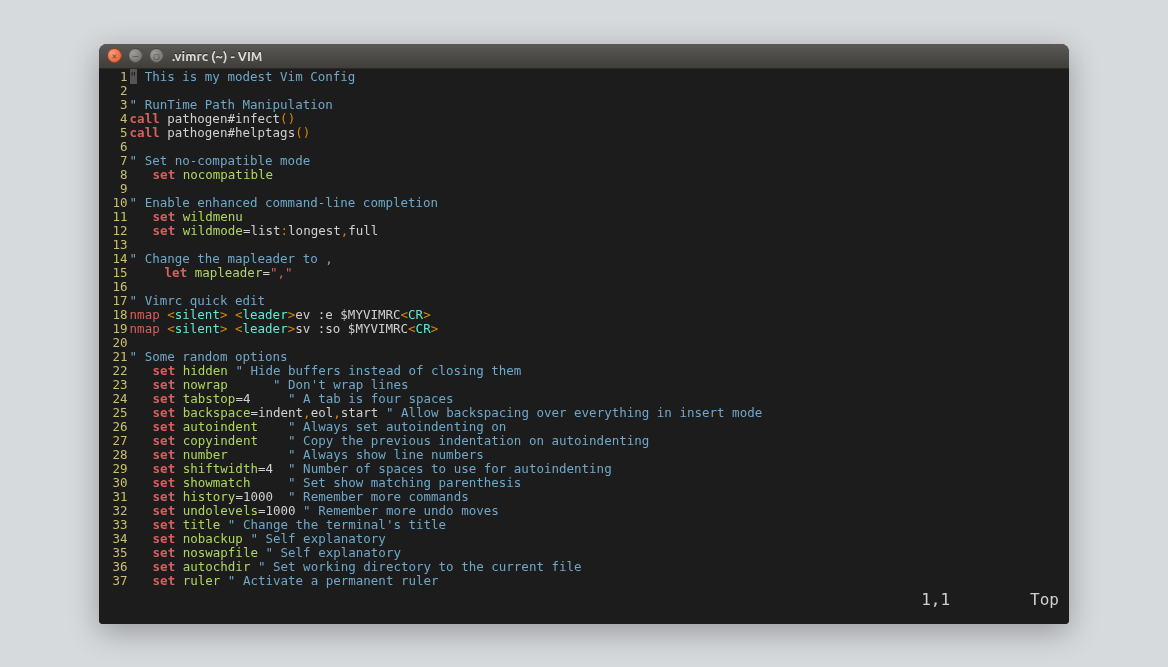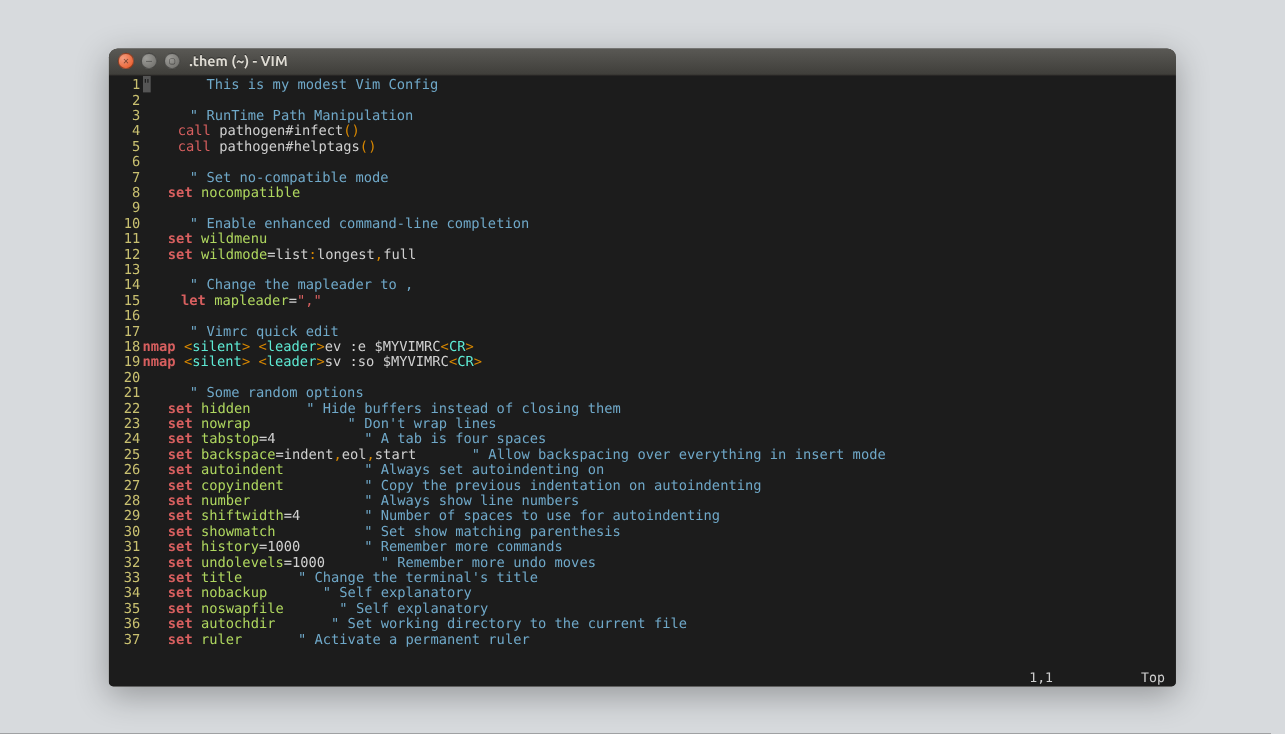--- a/index.html
+++ b/index.html
@@ -77,55 +77,55 @@
     }
     .code {
       flex: 1;
       white-space: pre;
       color: #d0d0d0;
     }
     .cursor-block {
       background: #555;
       color: #1c1c1c;
     }
-    .c-comment { color: #6fa8c8; padding-left: 43px; }
-    .c-call { color: #d75f5f; font-weight: normal; margin-left: 32px; }
+    .c-comment { color: #6fa8c8; }
+    .c-call { color: #d75f5f; font-weight: bold; }
     .c-set { color: #d75f5f; font-weight: bold; margin-left: 23px; }
     .c-let { color: #d75f5f; font-weight: bold; margin-left: 35px; }
-    .c-nmap { color: #d75f5f; font-weight: bold; text-align: right; }
+    .c-nmap { color: #d75f5f; font-weight: normal; text-align: right; }
     .c-opt { color: #afd75f; margin-top: 22px; }
     .c-func { color: #d0d0d0; }
     .c-paren { color: #d78700; }
     .c-punct { color: #d78700; }
     .c-str { color: #d75f5f; }
     .c-special { color: #5eead4; }
     .c-angle { color: #d78700; }
 
     .statusright {
       position: absolute;
-      bottom: 0;
+      bottom: 16px;
       right: 10px;
       color: #d0d0d0;
-      font-size: 12px;
+      font-size: 16px;
       line-height: 14px;
       padding-bottom: 1px;
     }
     .statusright span.pos { margin-right: 80px; }
   </style>
 </head>
 <body>
 
 <div class="window">
   <div class="titlebar">
     <div class="window-buttons">
       <div class="win-btn win-close">✕</div>
       <div class="win-btn win-min">‒</div>
       <div class="win-btn win-max">▢</div>
     </div>
-    <div class="title">.them (~) - VIM</div>
+    <div class="title">.vimrc (~) - VIM</div>
   </div>
   <div class="editor">
     <div class="gutter" id="gutter">  1
   2
   3
   4
   5
   6
   7
   8

